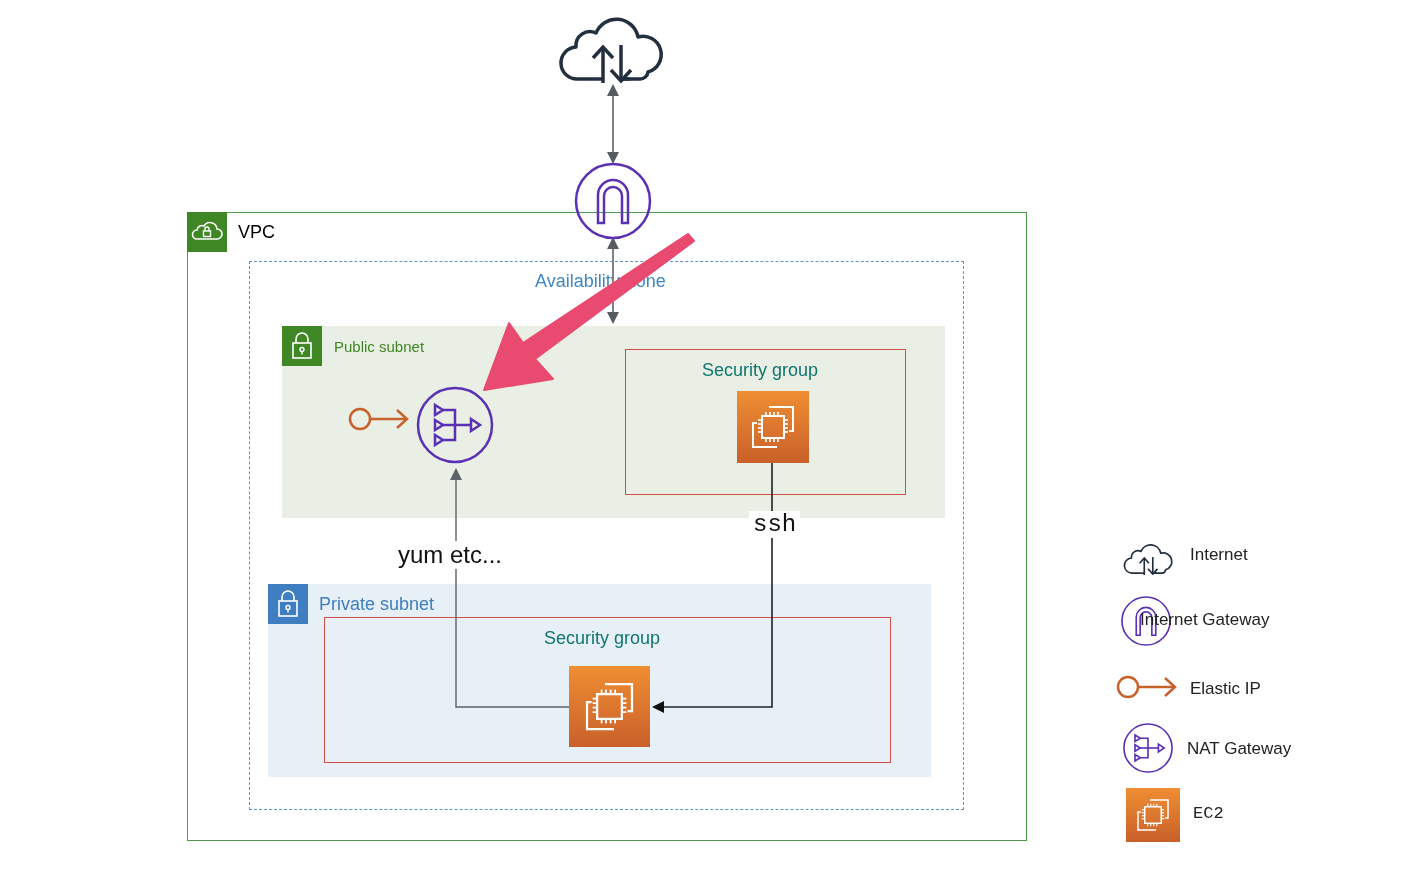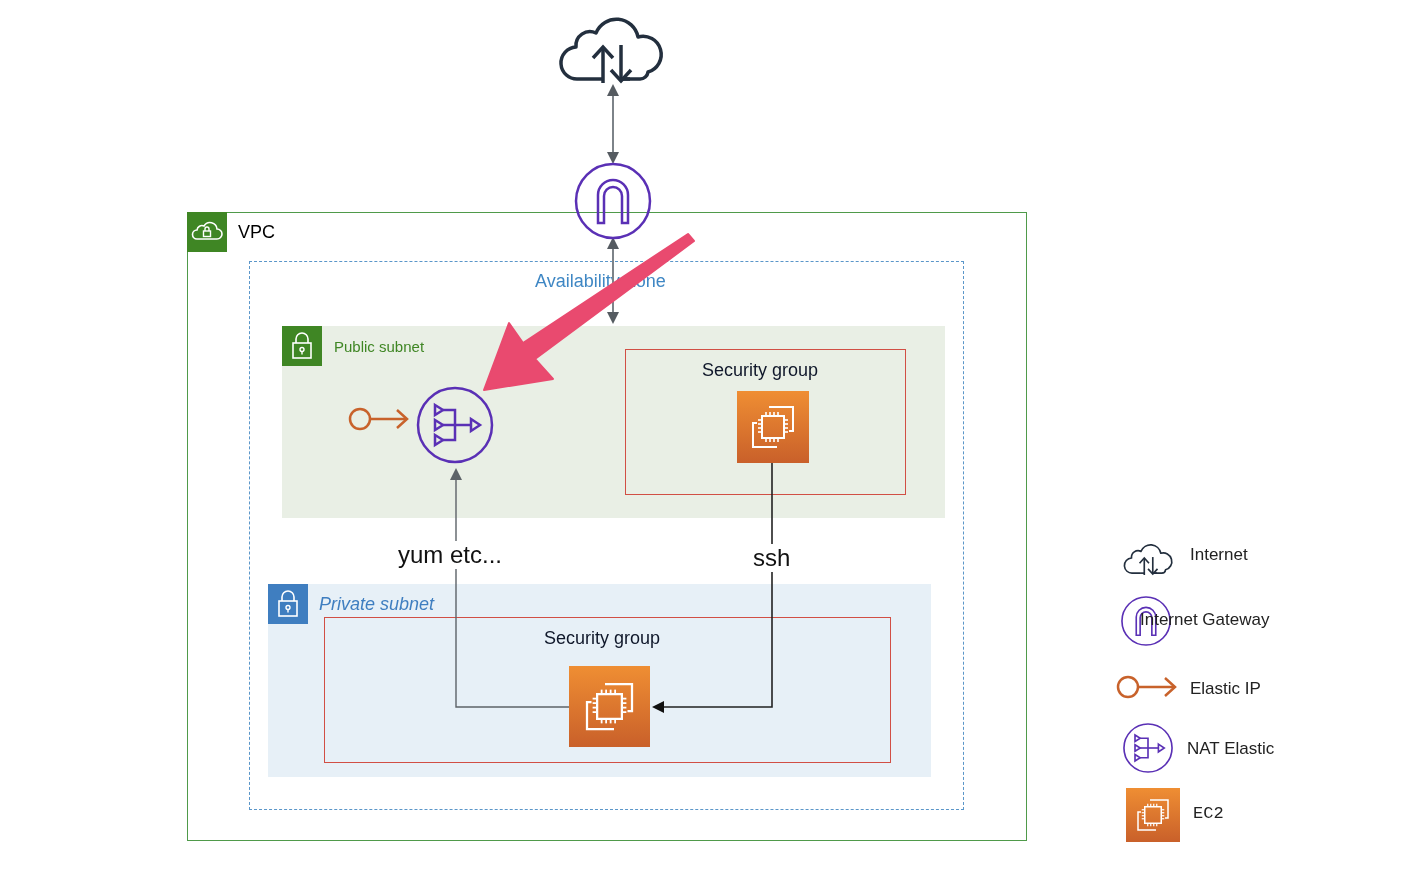--- a/index.html
+++ b/index.html
@@ -11,25 +11,25 @@
     .vpc-box { left: 187px; top: 212px; width: 840px; height: 629px; border: 1.5px solid #4f9a4a; box-sizing: border-box; }
     .vpc-badge { left: 187px; top: 212px; width: 40px; height: 40px; background: #3f8624; }
     .vpc-label { left: 238px; top: 222px; font-size: 18px; color: #000000; }
     .az-box { left: 249px; top: 261px; width: 715px; height: 549px; border: 1.5px dashed #5a96c9; box-sizing: border-box; }
     .az-label { left: 535px; top: 271px; font-size: 18px; color: #3f87c4; }
     .pub-subnet { left: 282px; top: 326px; width: 663px; height: 192px; background: #e9efe5; }
     .pub-badge { left: 282px; top: 326px; width: 40px; height: 40px; background: #3f8624; }
     .pub-label { left: 334px; top: 338px; font-size: 15px; color: #3f8624; }
     .priv-subnet { left: 268px; top: 584px; width: 663px; height: 193px; background: #e7f0f7; }
     .priv-badge { left: 268px; top: 584px; width: 40px; height: 40px; background: #3f7ec0; }
-    .priv-label { left: 319px; top: 594px; font-size: 18px; color: #3f7ec0; font-style: italic; }
+    .priv-label { left: 319px; top: 594px; font-size: 18px; color: #3f7ec0; }
     .sg-box { border: 1.5px solid #d14f44; box-sizing: border-box; }
     .sg-pub { left: 625px; top: 349px; width: 281px; height: 146px; }
     .sg-priv { left: 324px; top: 617px; width: 567px; height: 146px; }
-    .sg-label { font-size: 18px; color: #0f172a; }
+    .sg-label { font-size: 18px; color: #0f766e; }
     .sg-pub-label { left: 702px; top: 360px; }
     .sg-priv-label { left: 544px; top: 628px; }
     .edge-label { font-size: 24px; color: #111111; background: #ffffff; padding: 0 4px; }
     .legend-label { font-size: 17px; color: #222222; }
   </style>
 </head>
 <body>
 
 <div class="abs vpc-box"></div>
 <div class="abs vpc-badge">
@@ -168,19 +168,19 @@
   <path d="M694 241 L688 234 L523 343 L509 323 L484 390 L553 379 L535 359 Z" fill="#e94a6f" stroke="#e94a6f" stroke-width="2" stroke-linejoin="round"></path>
 
   <use href="#cloudsym" x="1123" y="539" width="52" height="38"></use>
   <use href="#igwsym" x="1120" y="595" width="52" height="52"></use>
   <use href="#eipsym" x="1116" y="673" width="64" height="28"></use>
   <use href="#natsym" x="1122" y="722" width="52" height="52"></use>
   <use href="#ec2sym" x="1126" y="788" width="54" height="54"></use>
 </svg>
 
 <div class="lbl edge-label" style="left:394px; top:541px;">yum etc...</div>
-<div class="lbl edge-label" style="left:749px; top:544px;">ssh</div>
+<div class="lbl edge-label" style="left:749px; top:511px;font-family:Liberation Mono, monospace;">ssh</div>
 
 <div class="lbl legend-label" style="left:1190px; top:545px;">Internet</div>
 <div class="lbl legend-label" style="left:1140px; top:610px;">Internet Gateway</div>
 <div class="lbl legend-label" style="left:1190px; top:679px;">Elastic IP</div>
-<div class="lbl legend-label" style="left:1187px; top:739px;">NAT Elastic</div>
+<div class="lbl legend-label" style="left:1187px; top:739px;">NAT Gateway</div>
 <div class="lbl legend-label" style="left:1193px; top:804px;font-family:Liberation Mono, monospace;">EC2</div>
 
 </body></html>

